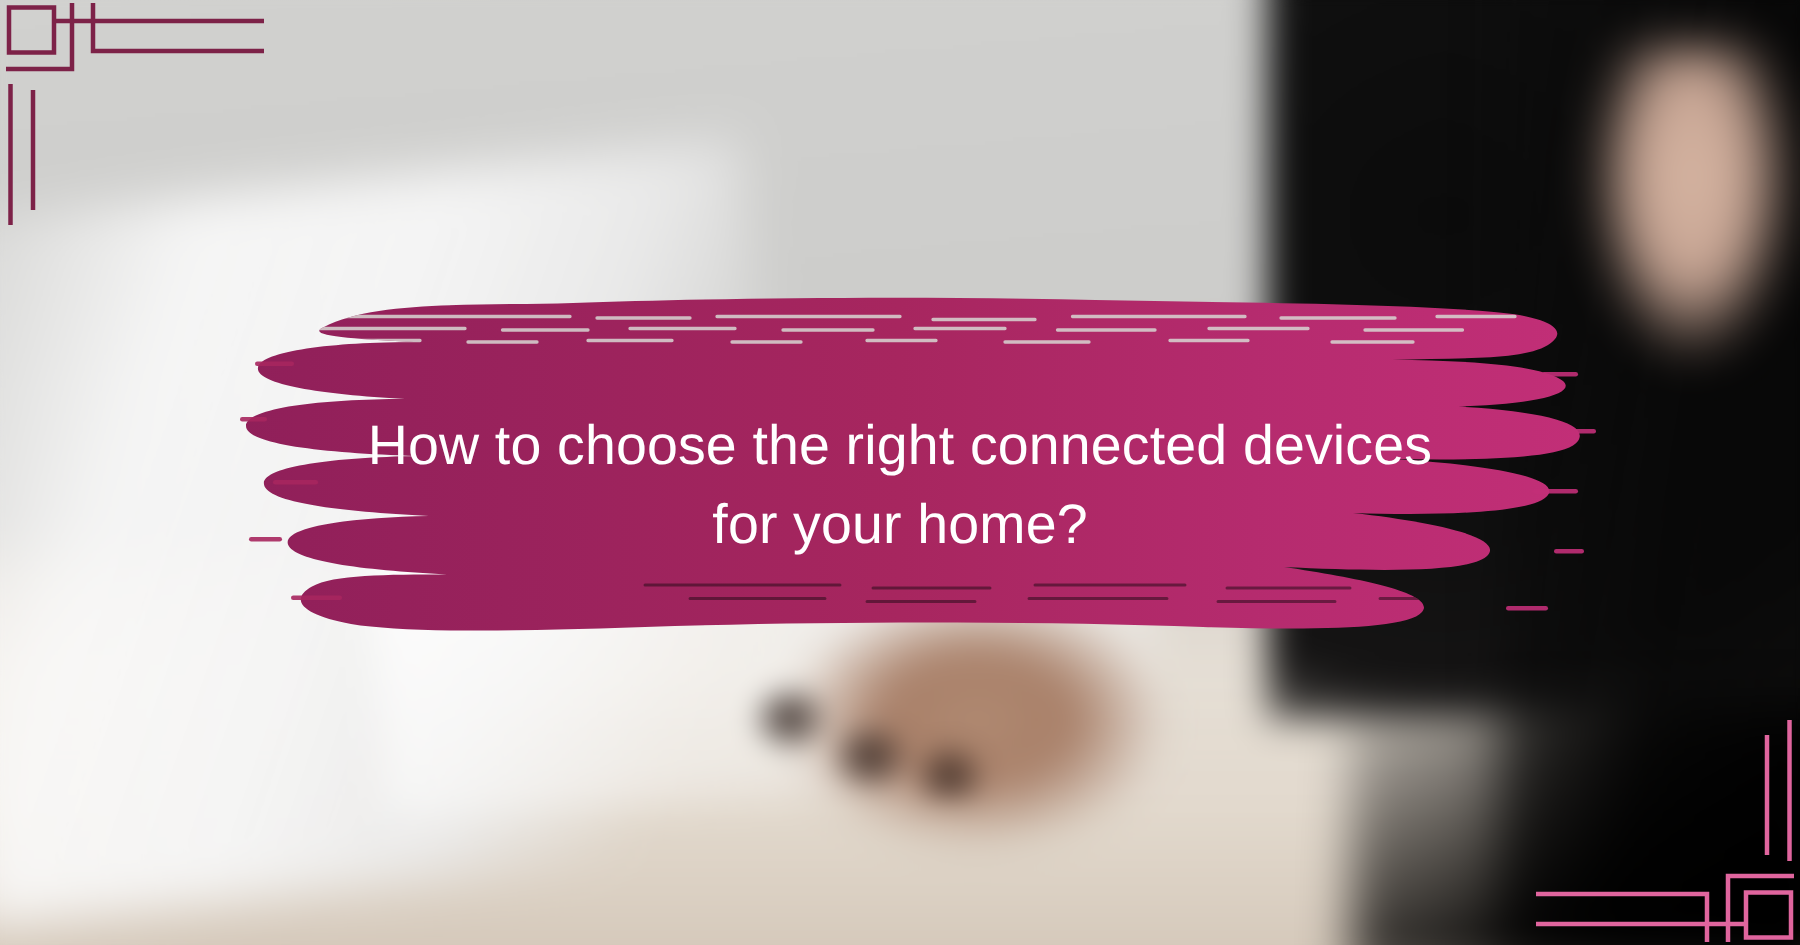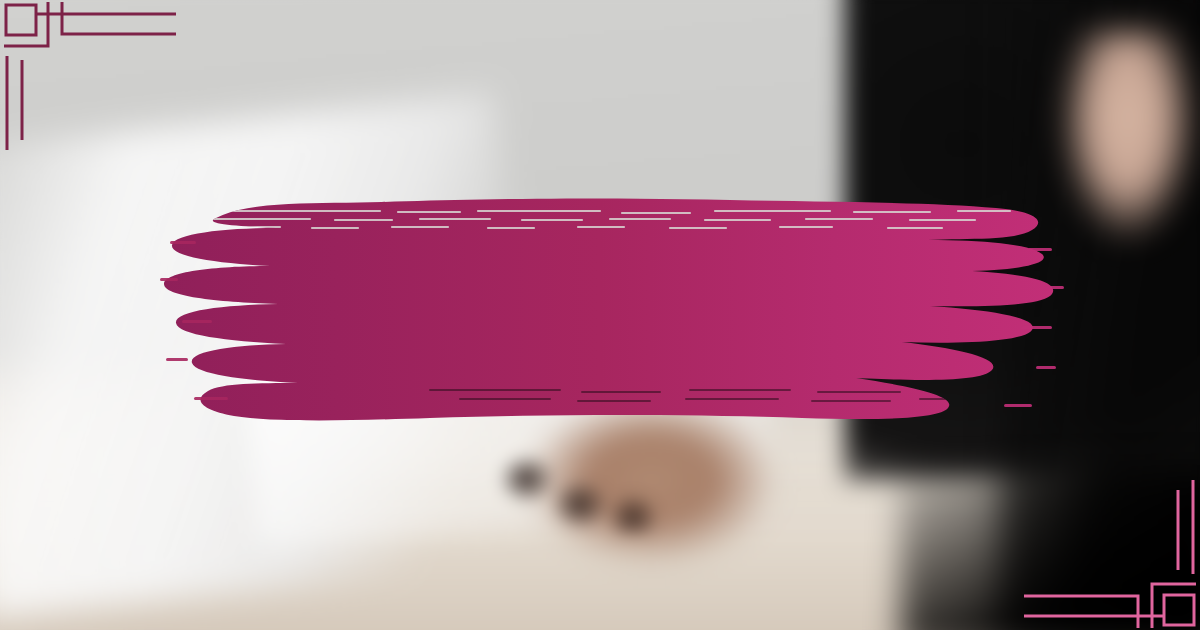--- a/index.html
+++ b/index.html
@@ -245,14 +245,16 @@
       <g fill="#c32f78" opacity=".9">
         <rect x="898" y="70" width="24" height="3" rx="1.5"></rect>
         <rect x="916" y="108" width="18" height="3" rx="1.5"></rect>
         <rect x="892" y="148" width="30" height="3" rx="1.5"></rect>
         <rect x="906" y="188" width="20" height="3" rx="1.5"></rect>
         <rect x="874" y="226" width="28" height="3" rx="1.5"></rect>
       </g>
     </svg>
   </div>
 
+  <div class="headline">How to choose the right connected devices
+for your home?</div>
 
 </div>
 
 </body></html>

